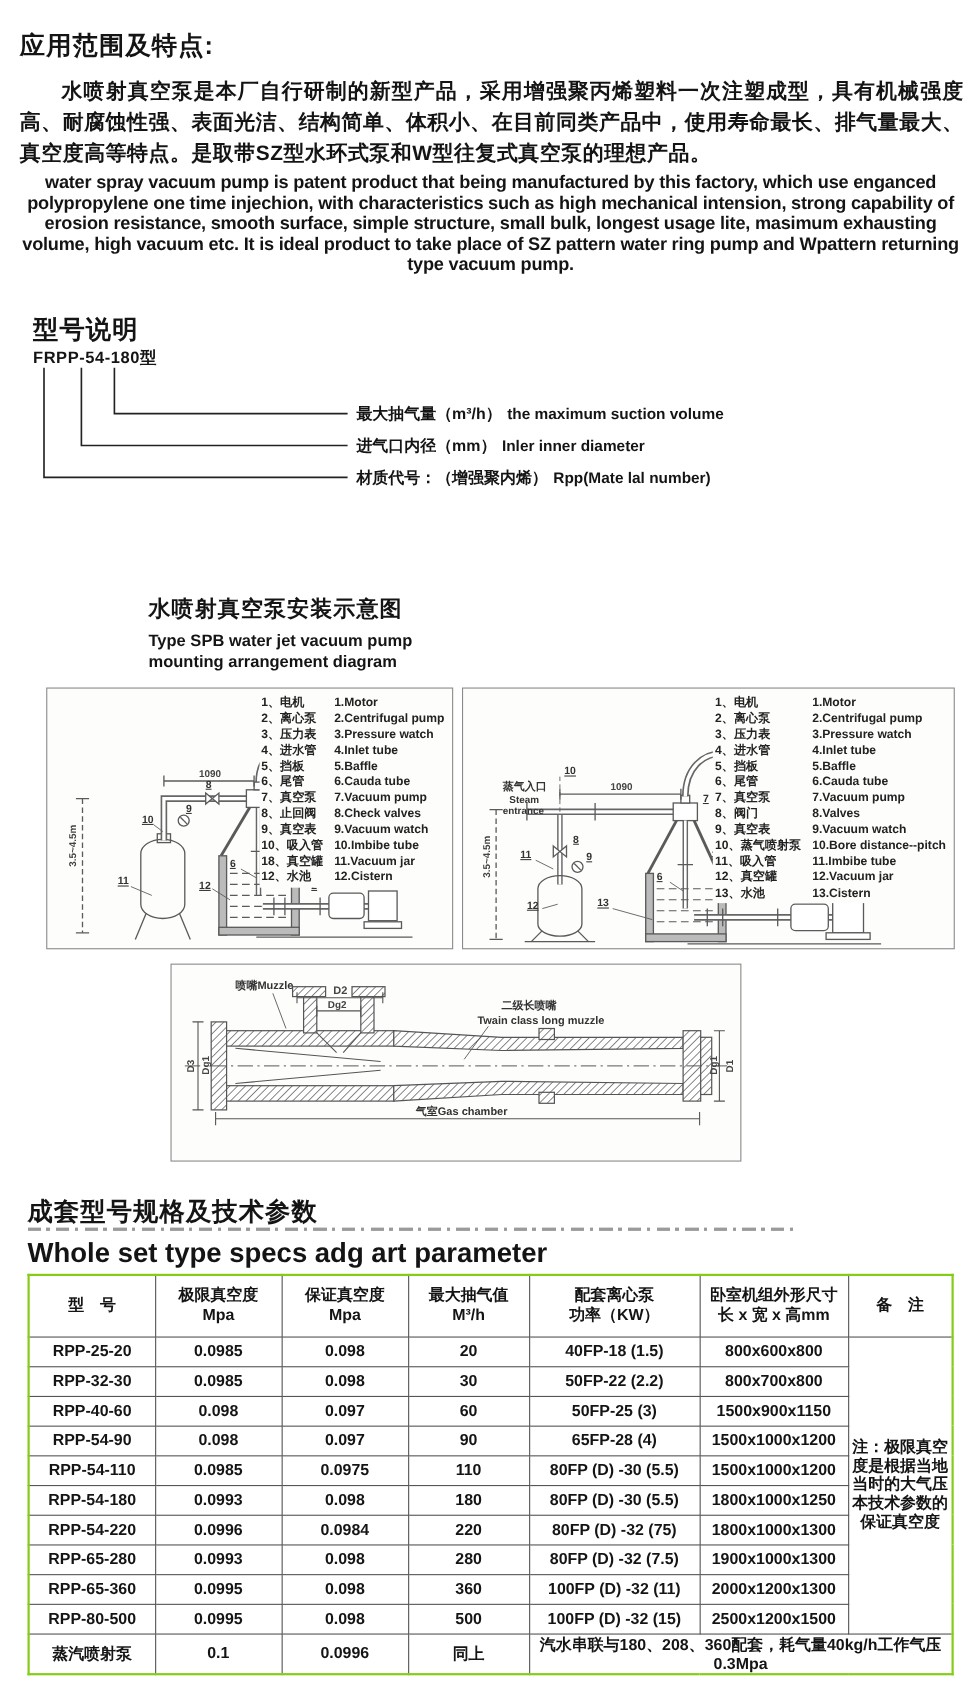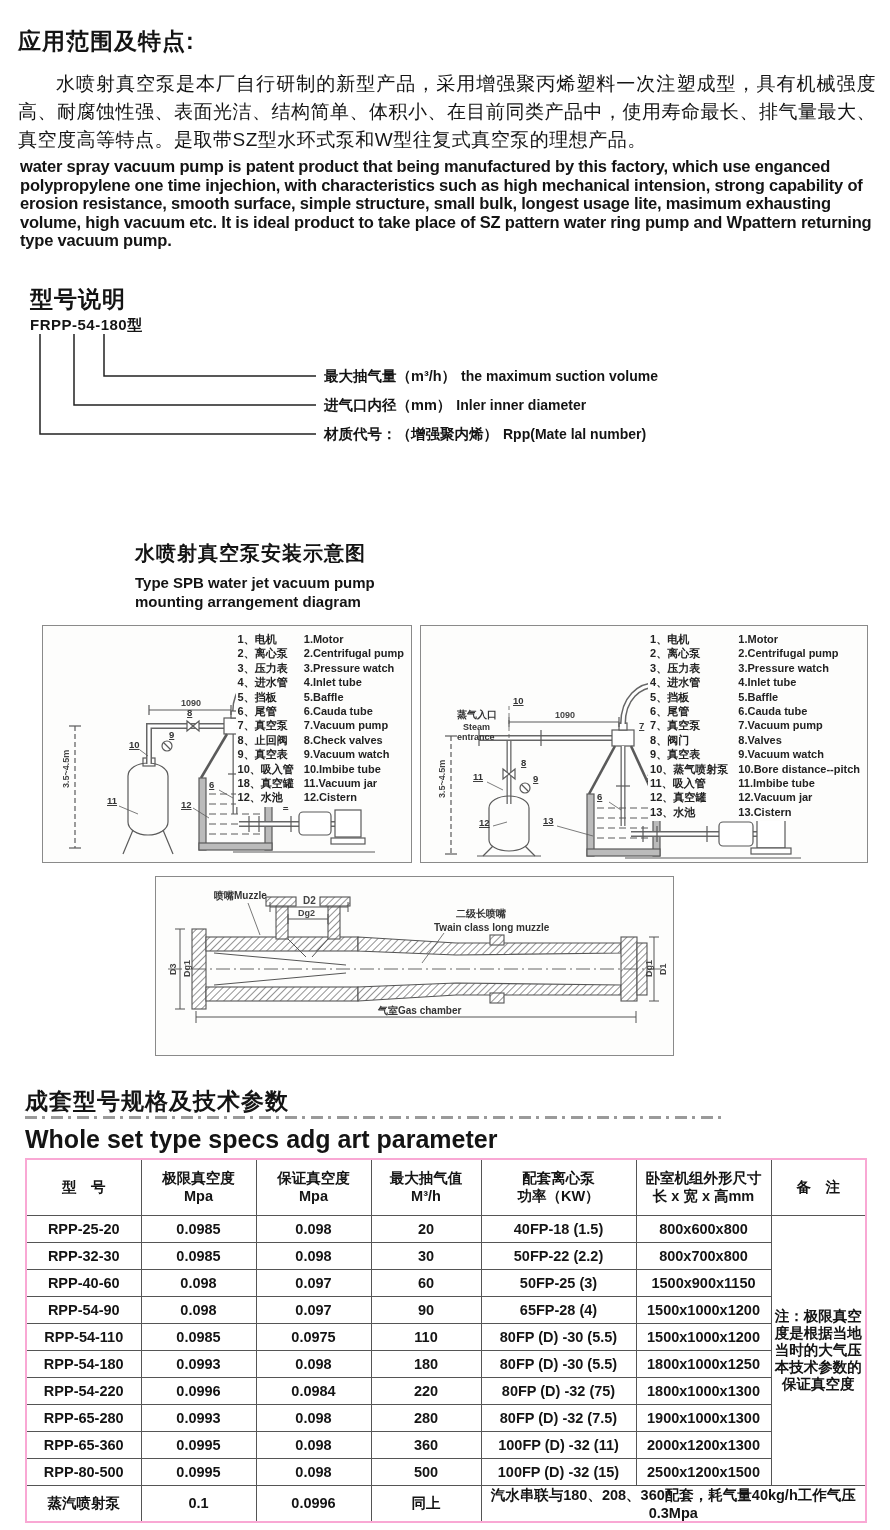--- a/index.html
+++ b/index.html
@@ -1,24 +1,24 @@
 <!DOCTYPE html>
 <html><head>
 <meta charset="utf-8">
 <style>
   html,body{margin:0;padding:0;background:#fff;}
   body{width:890px;height:1530px;position:relative;overflow:hidden;
        font-family:"Liberation Sans","DejaVu Sans",sans-serif;color:#141414;}
   .abs{position:absolute;}
   
   .sec-head{font-size:23px;font-weight:bold;letter-spacing:1px;}
-  .cn-para{font-size:19px;font-weight:normal;line-height:28px;text-indent:2em;
+  .cn-para{font-size:19px;font-weight:bold;line-height:28px;text-indent:2em;
            letter-spacing:.5px;width:858px;text-align:justify;}
   .en-para{font-size:16.5px;font-weight:bold;line-height:18.5px;width:852px;
-           letter-spacing:-.2px;}
+           letter-spacing:-.2px;text-align:center;}
   .model-code{font-size:15px;font-weight:bold;letter-spacing:.5px;}
   .branch-label{position:absolute;white-space:nowrap;}
   .branch-label .cn{font-size:14.5px;font-weight:bold;}
   .branch-label .en{font-size:14px;font-weight:bold;margin-left:5px;}
   
   .dia-title-cn{font-size:20px;font-weight:bold;letter-spacing:1px;}
   .dia-title-en{font-size:15px;font-weight:bold;line-height:19px;margin-top:6px;}
   
   .dia-box{border:1px solid #8a8a8a;background:#fdfdfc;position:absolute;}
   .parts-list{position:absolute;top:5px;right:5px;background:#fdfdfc;
@@ -29,21 +29,21 @@
   .dimtxt{font-size:9px;fill:#444;font-weight:bold;}
   .lbl{font-size:10px;fill:#333;font-weight:bold;}
   
   .dashdot{height:3px;background:repeating-linear-gradient(90deg,#9a9a9a 0 12px,
       transparent 12px 17px,#9a9a9a 17px 20px,transparent 20px 26px);}
   .en-sub{font-size:25px;font-weight:bold;}
   table.spec{border-collapse:collapse;table-layout:fixed;font-weight:bold;}
   table.spec th,table.spec td{border:1px solid #555;text-align:center;
       font-size:14.5px;padding:0 2px;overflow:hidden;}
   table.spec th{font-size:14.5px;line-height:18px;}
-  table.spec{border:2px solid #f9a8d4;padding-left:40px;}
+  table.spec{border:2px solid #84cc16;padding-left:40px;}
   td.remark{font-size:13px;line-height:17px;text-align:left;padding:3px 5px;
       vertical-align:middle;}
   tr.lastrow td{height:30px;}
   td.widecell{text-align:left;padding-left:8px;font-size:13.5px;}
 </style>
 </head>
 <body>
 
 <div class="abs sec-head" style="left:18px;top:26px">应用范围及特点:</div>
 <div class="abs cn-para" style="left:18px;top:70px">水喷射真空泵是本厂自行研制的新型产品，采用增强聚丙烯塑料一次注塑成型，具有机械强度高、耐腐蚀性强、表面光洁、结构简单、体积小、在目前同类产品中，使用寿命最长、排气量最大、真空度高等特点。是取带SZ型水环式泵和W型往复式真空泵的理想产品。</div>

